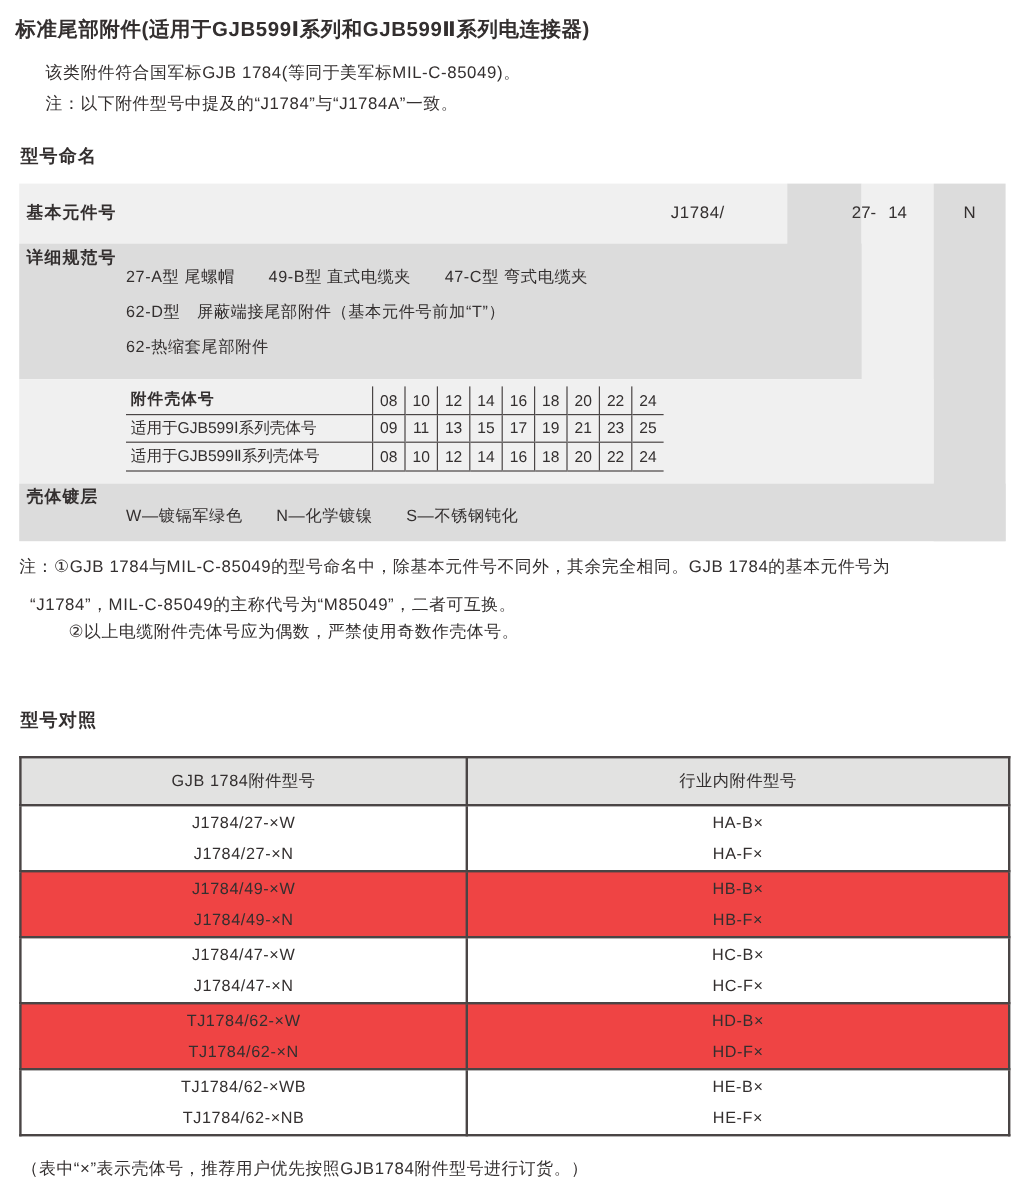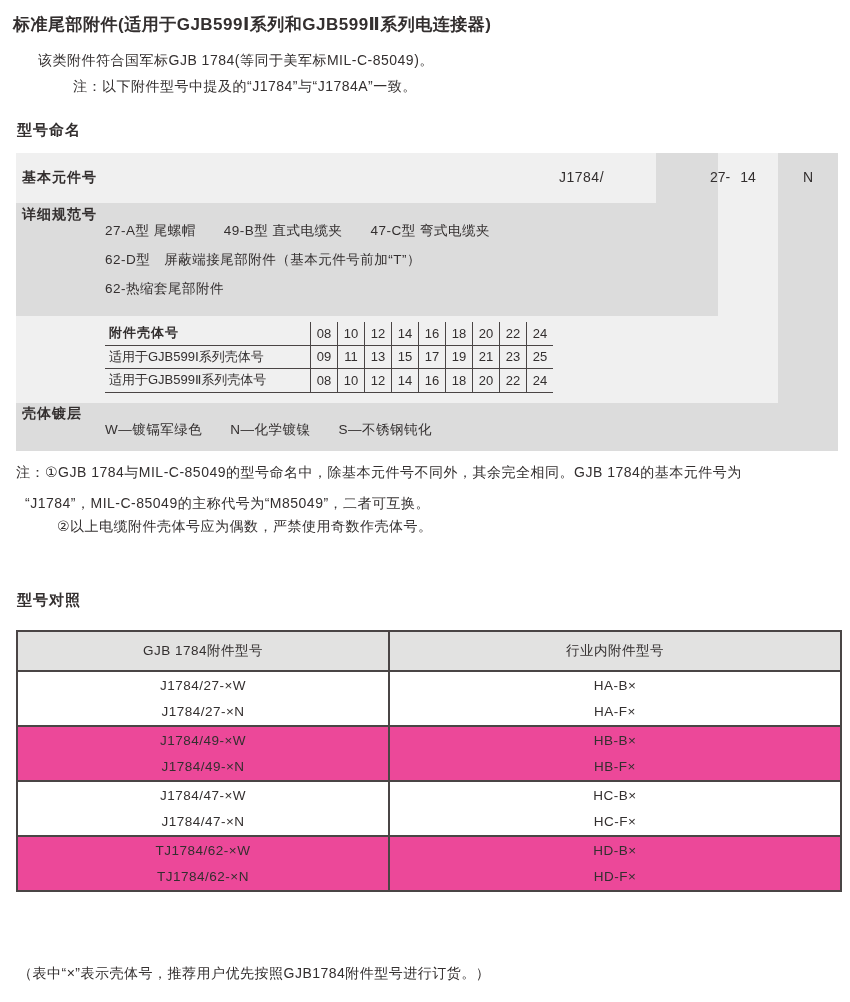--- a/index.html
+++ b/index.html
@@ -29,30 +29,30 @@
   table.shell-table tr.hdr td.lbl{font-weight:bold;letter-spacing:1px;}
   table.shell-table td.num{width:26px;border-left:1.5px solid #4a4545;}
 
   table.cmp-table{border-collapse:collapse;table-layout:fixed;width:824px;font-size:13.5px;}
   table.cmp-table th,table.cmp-table td{
     border:2px solid #4a4545;text-align:center;vertical-align:middle;
     font-weight:normal;padding:0;letter-spacing:0.5px;
   }
   table.cmp-table th{height:38px;background:#e2e2e1;}
   table.cmp-table td{height:53px;}
-  table.cmp-table tr.shaded td{background:#ec4899;}
+  table.cmp-table tr.shaded td{background:#ef4444;}
   .cell-line{line-height:26px;}
 </style>
 </head>
 <body>
 
 <div class="abs doc-title" style="left:13px;top:13px;">标准尾部附件(适用于GJB599Ⅰ系列和GJB599Ⅱ系列电连接器)</div>
 
 <div class="abs body-text" style="left:38px;top:52px;">该类附件符合国军标GJB 1784(等同于美军标MIL-C-85049)。</div>
-<div class="abs body-text" style="left:38px;top:78px;margin-left:35px;">注：以下附件型号中提及的“J1784”与“J1784A”一致。</div>
+<div class="abs body-text" style="left:38px;top:78px;">注：以下附件型号中提及的“J1784”与“J1784A”一致。</div>
 
 <div class="abs sec-heading" style="left:17px;top:121px;">型号命名</div>
 
 <div class="abs" style="left:0;top:0;width:850px;height:862px;pointer-events:none;">
 
   <div class="blk blk-light" style="left:16px;top:153px;width:640px;height:50px;"></div>
   <div class="blk blk-dark" style="left:656px;top:153px;width:62px;height:163px;"></div>
   <div class="blk blk-light" style="left:718px;top:153px;width:60px;height:250px;"></div>
   <div class="blk blk-dark" style="left:778px;top:153px;width:60px;height:298px;"></div>
   <div class="blk blk-dark" style="left:16px;top:203px;width:702px;height:113px;"></div>
@@ -164,16 +164,26 @@
   <tr class="shaded">
     <td>
       <div class="cell-line">TJ1784/62-×W</div>
       <div class="cell-line">TJ1784/62-×N</div>
     </td>
     <td>
       <div class="cell-line">HD-B×</div>
       <div class="cell-line">HD-F×</div>
     </td>
   </tr>
+  <tr>
+    <td>
+      <div class="cell-line">TJ1784/62-×WB</div>
+      <div class="cell-line">TJ1784/62-×NB</div>
+    </td>
+    <td>
+      <div class="cell-line">HE-B×</div>
+      <div class="cell-line">HE-F×</div>
+    </td>
+  </tr>
 </tbody>
   </table>
 
 <div class="abs body-text" style="left:18px;top:965px;">（表中“×”表示壳体号，推荐用户优先按照GJB1784附件型号进行订货。）</div>
 
 </body></html>

